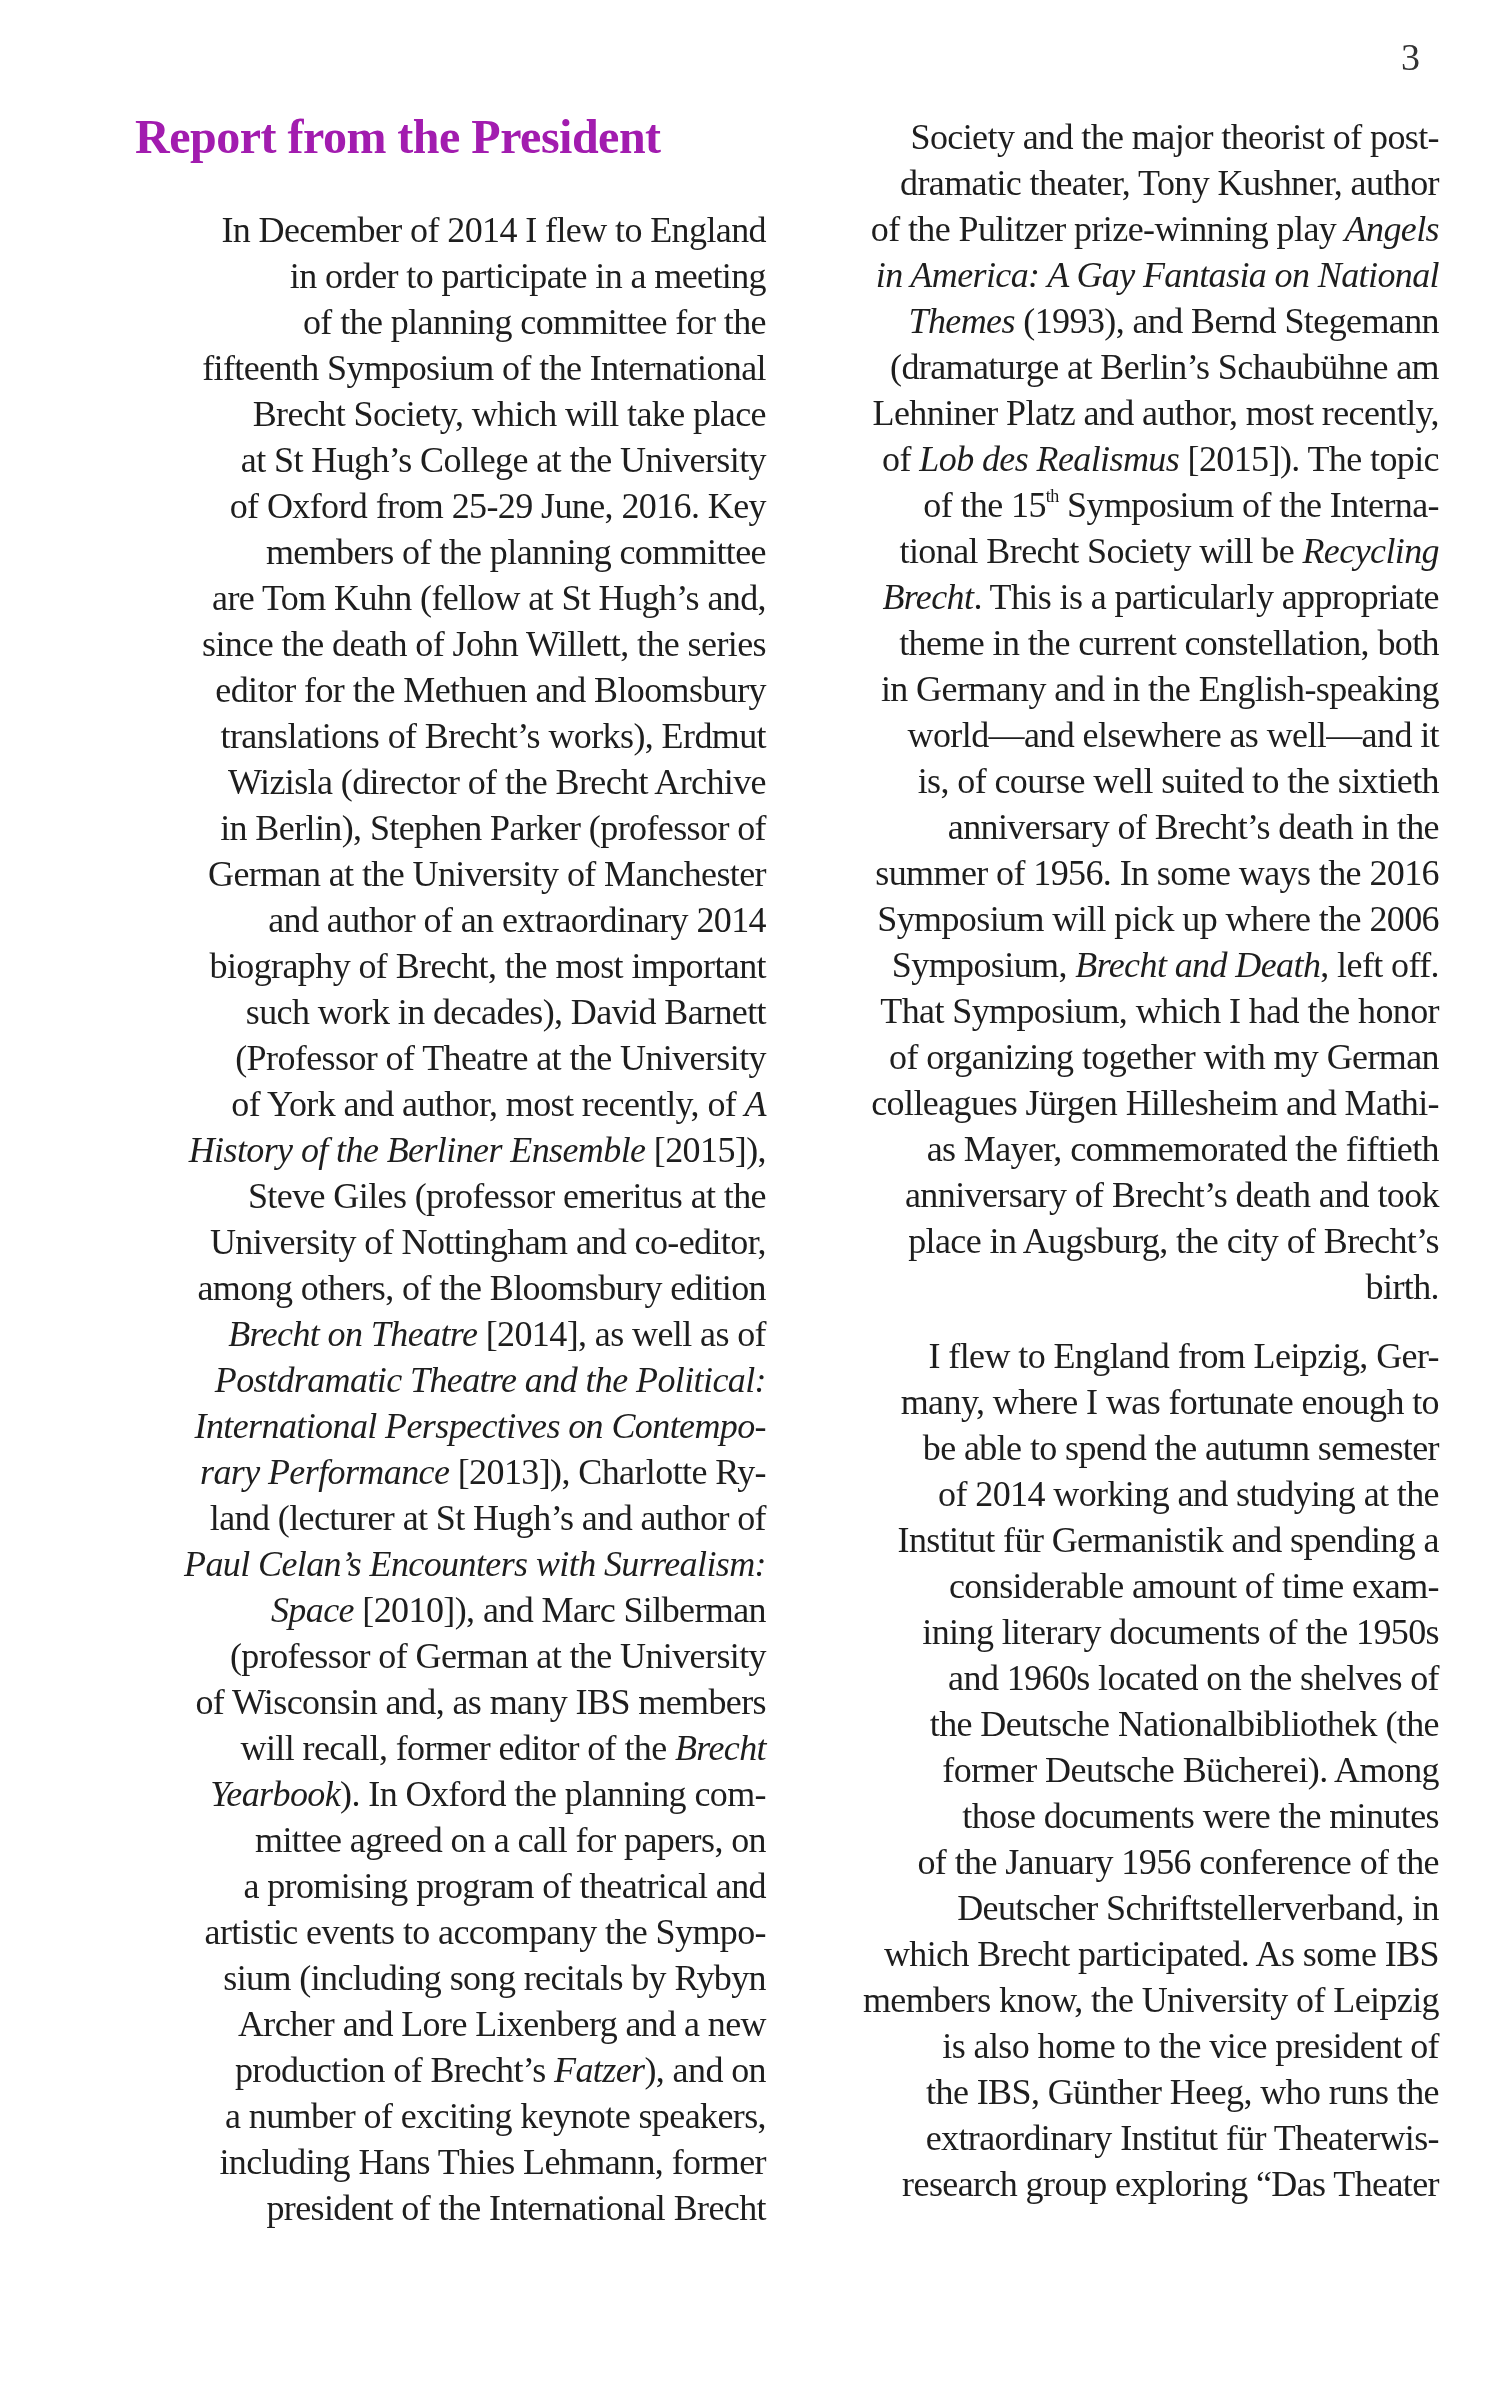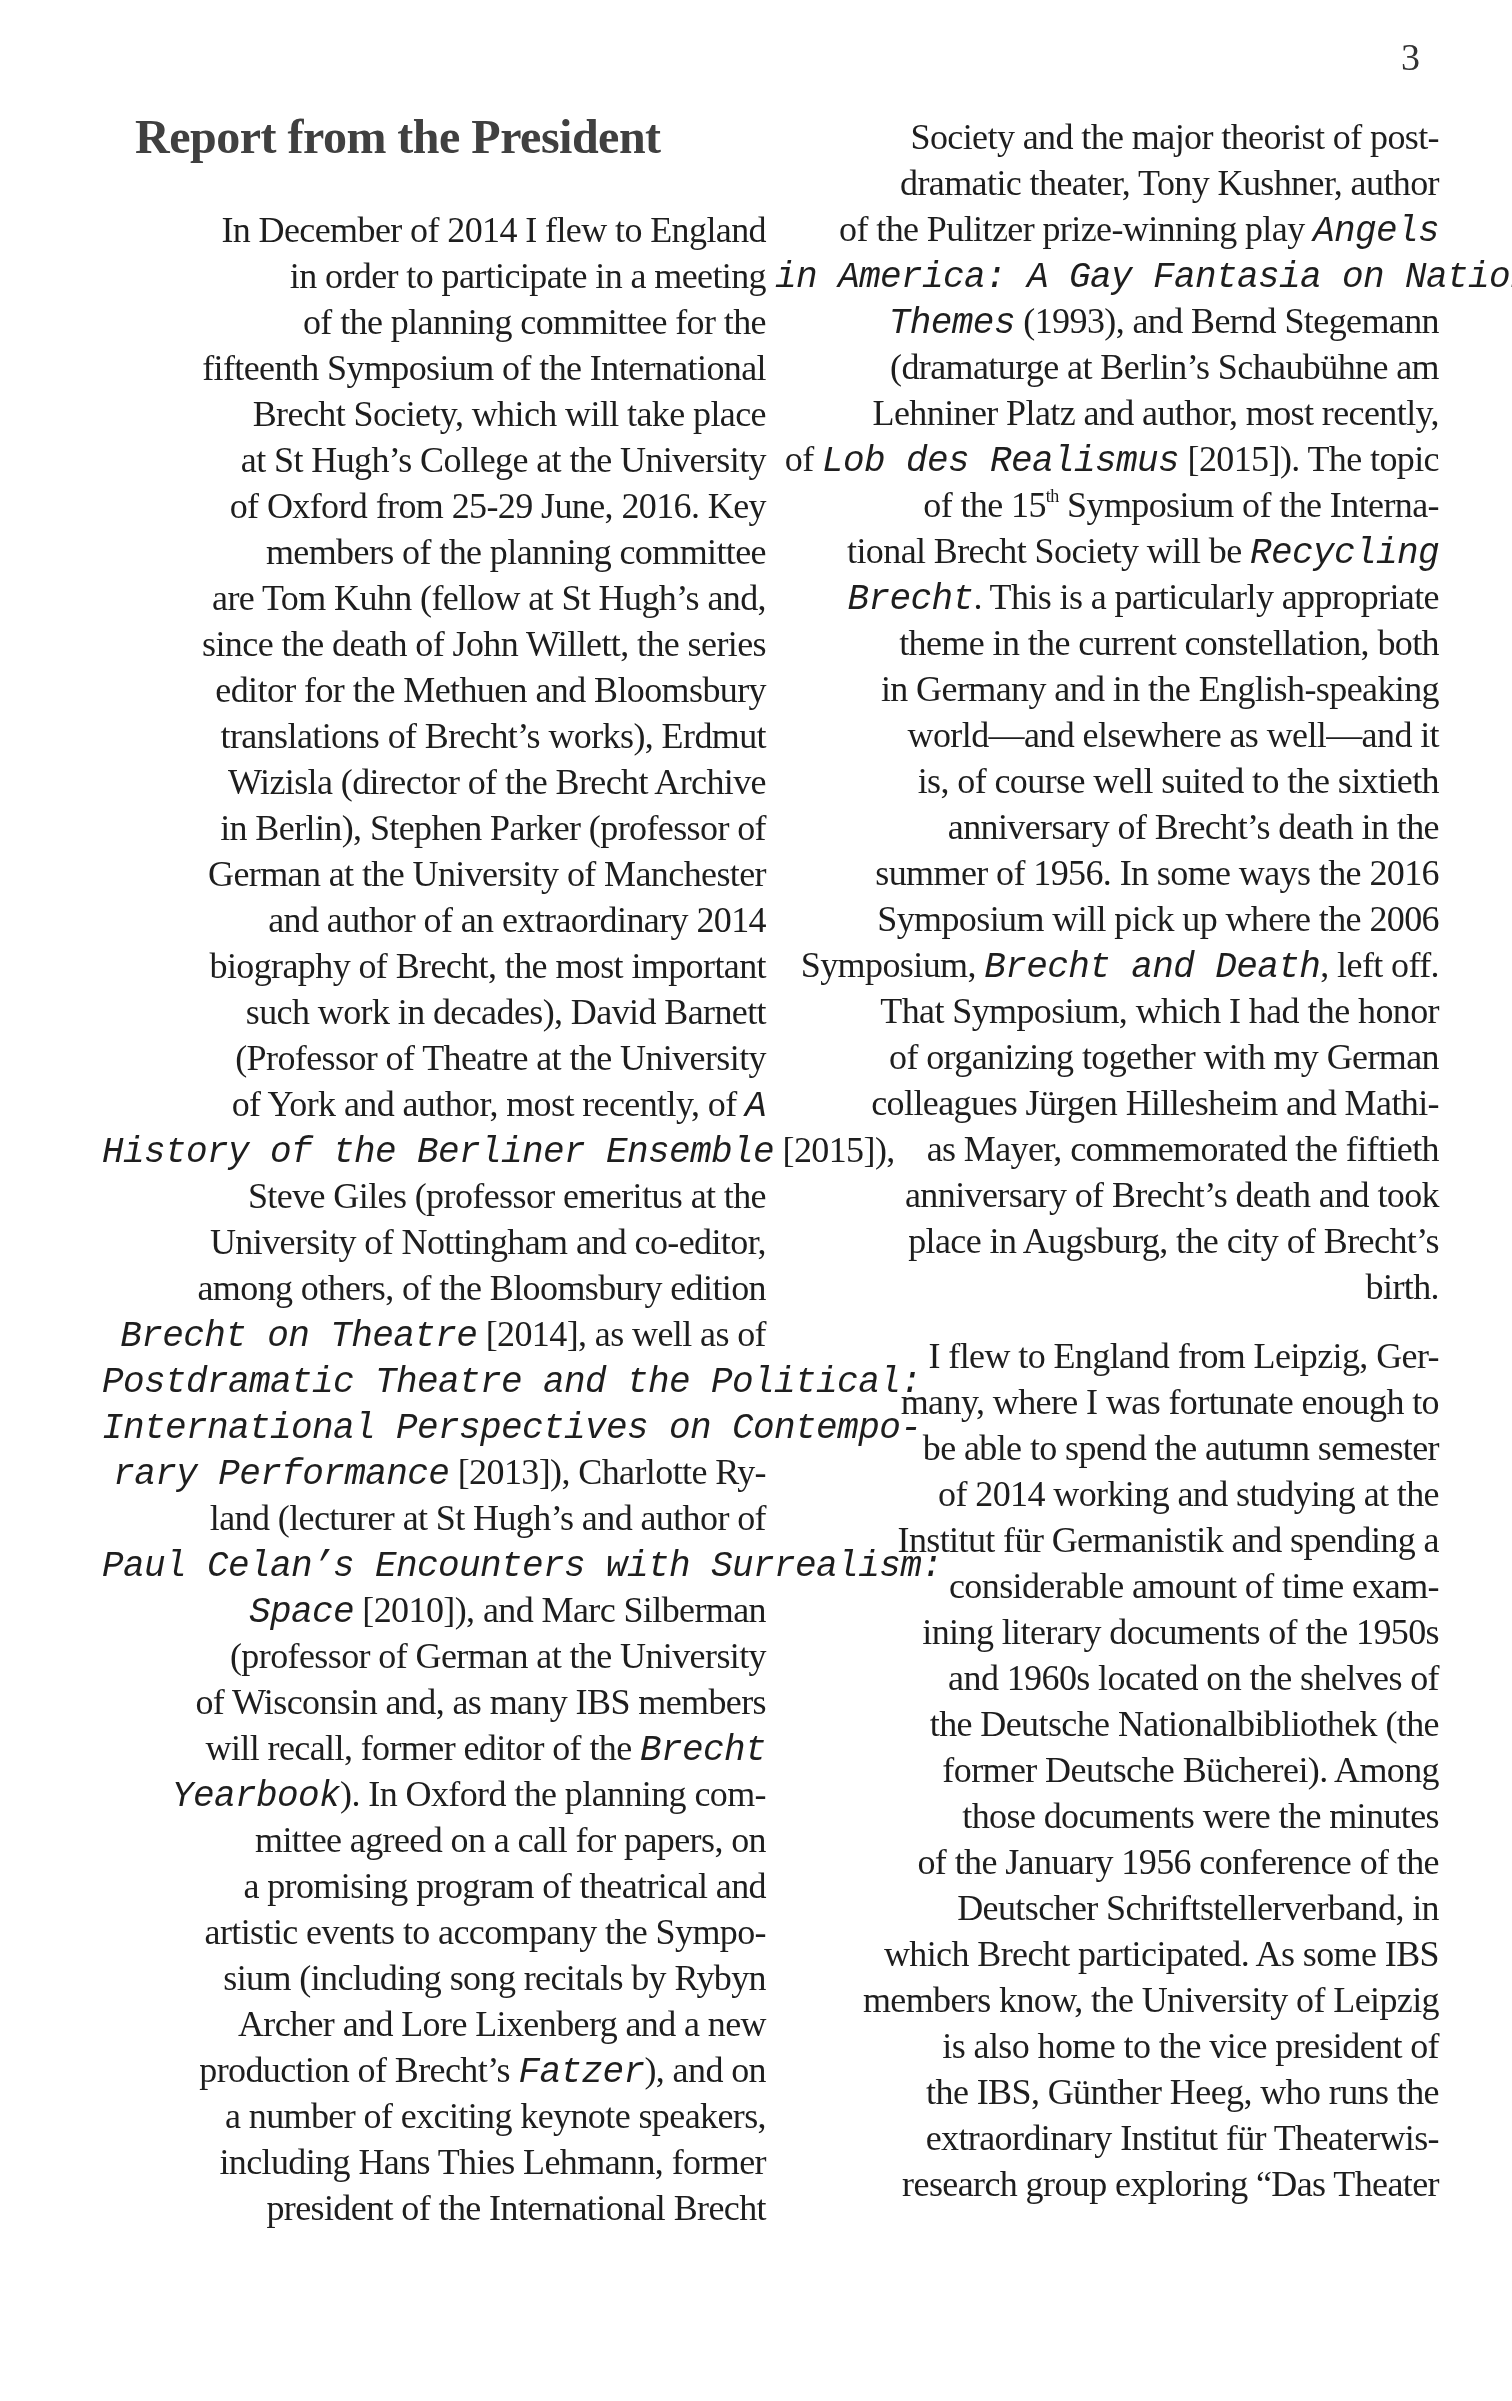--- a/index.html
+++ b/index.html
@@ -7,33 +7,33 @@
     width: 1512px; height: 2401px; position: relative; overflow: hidden;
     font-family: "Liberation Serif", "DejaVu Serif", serif;
     color: #1e1e1e;
   }
   .page-number {
     position: absolute; left: 1401px; top: 38px;
     font-size: 38px; line-height: 1; color: #333;
   }
   .title {
     position: absolute; left: 135px; top: 113px; width: 592px;
-    font-size: 48px; font-weight: bold; color: #404040; line-height: 1;
+    font-size: 48px; font-weight: bold; color: #a21caf; line-height: 1;
     letter-spacing: -0.5px; white-space: nowrap;
   }
   .col {
     position: absolute; font-size: 36px; line-height: 46px;
     letter-spacing: -0.6px;
     text-align: right;
   }
   .col-left { left: 102px; top: 207px; width: 664px; }
   .col-right { left: 775px; top: 114px; width: 664px; }
   .line { display: block; white-space: nowrap; height: 46px; }
   .gap { display: block; height: 23px; }
-  em { font-style: italic; font-family: Liberation Mono, monospace; }
+  em { font-style: italic; }
   sup { font-size: 0.5em; vertical-align: 0.85em; line-height: 0; }
 </style>
 </head>
 <body>
 
 <div class="page-number">3</div>
 
 <h1 class="title" style="margin:0">Report from the President</h1>
 
 <div class="col col-left" id="left-col">

